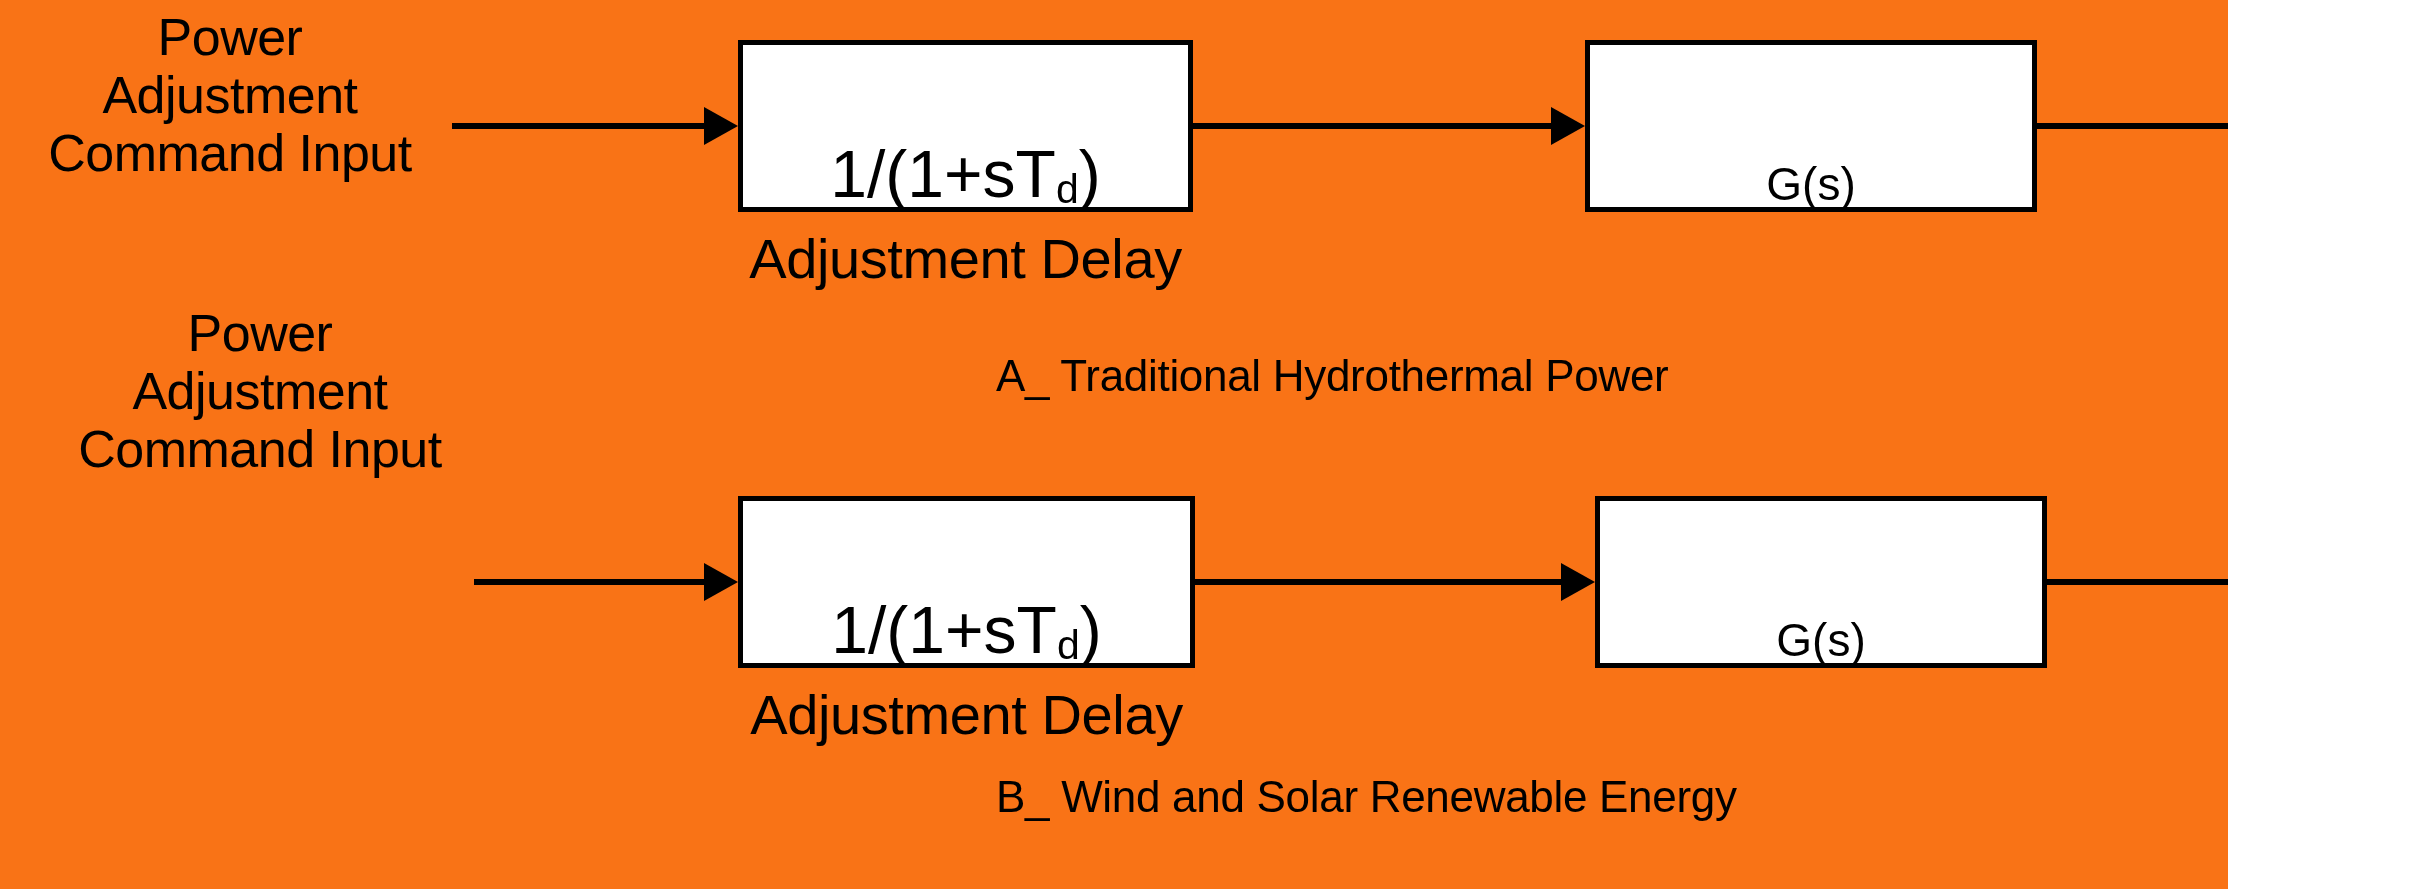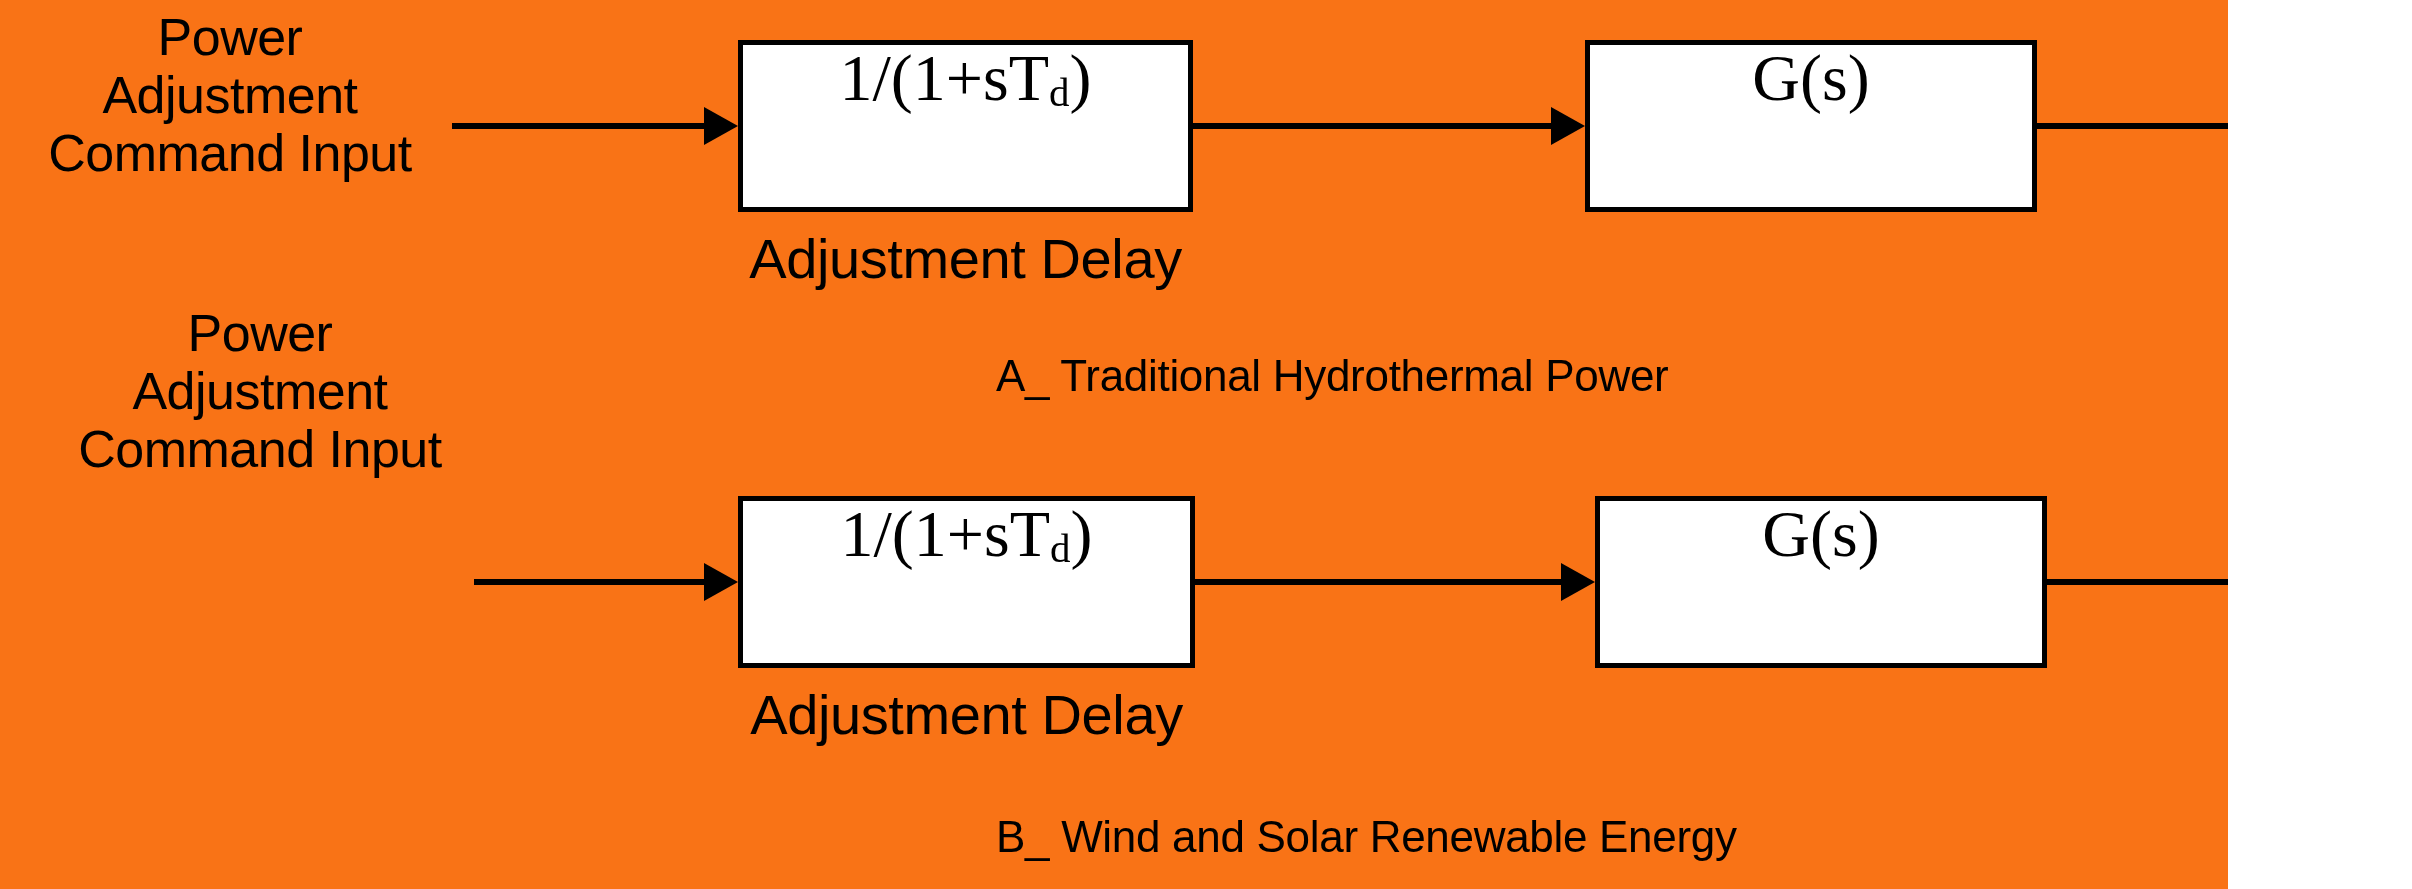--- a/index.html
+++ b/index.html
@@ -32,39 +32,38 @@
   }
   .input-label .ln { display: block; }
 
   
   .block {
     position: absolute;
     box-sizing: border-box;
     border: 5px solid #000000;
     background: #ffffff;
     display: flex;
-    align-items: flex-start;
+    align-items: flex-end;
     justify-content: center;
-    font-family: Liberation Serif, serif;
   }
   .block .formula {
     font-size: 66px;
     line-height: 1;
     letter-spacing: 0px;
     white-space: nowrap;
   }
   .block .formula sub {
     font-size: 0.62em;
     vertical-align: baseline;
     position: relative;
     top: 0.14em;
     letter-spacing: 0;
   }
   .block .gs {
-    font-size: 66px;
+    font-size: 46px;
     line-height: 1;
     white-space: nowrap;
   }
 
   
   .block-caption {
     position: absolute;
     text-align: center;
     font-size: 56px;
     line-height: 1.1;
@@ -163,15 +162,15 @@
 
   <div class="block" style="left:1595px; top:496px; width:452px; height:172px;">
     <span class="gs">G(s)</span>
   </div>
 
   <div class="connector" style="left:2047px; top:582px; width:320px;">
     <div class="shaft" style="width:286px;"></div>
     <div class="head" style="left:284px;"></div>
   </div>
 
-  <div class="section-caption" style="left:996px; top:813px;">B_ Wind and Solar Renewable Energy</div>
+  <div class="section-caption" style="left:996px; top:773px;">B_ Wind and Solar Renewable Energy</div>
 
 </div>
 
 </body></html>

